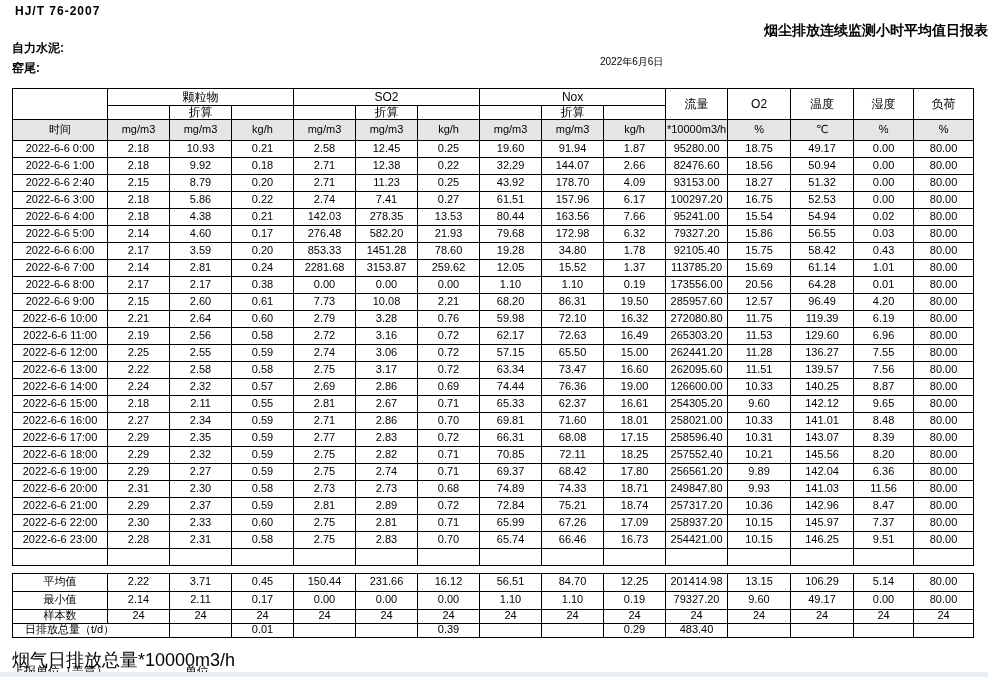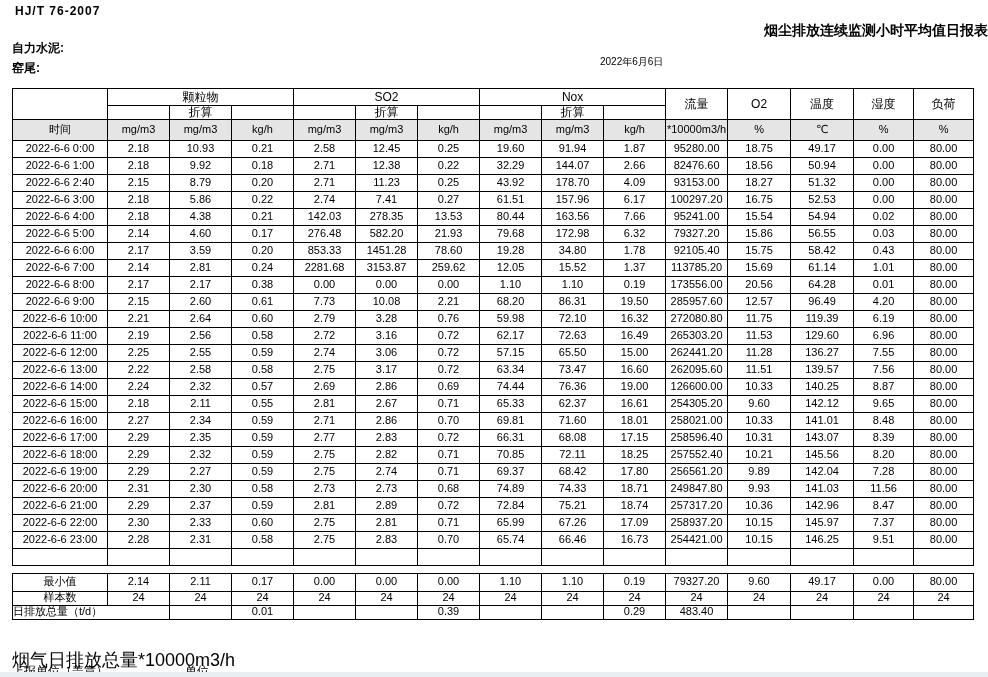--- a/index.html
+++ b/index.html
@@ -21,21 +21,21 @@
     font-size:11px;line-height:1.05;padding:0;overflow:hidden;white-space:nowrap;
   }
   thead th{font-size:12px;}
   tr.hdr1 th{height:16px;}
   tr.hdr2 th{height:12px;}
   tr.units th{height:20px;background:#e5e5e5;font-size:11px;}
   tbody td{height:16px;}
   #summary-table{margin-top:7px;}
   #summary-table tr.sum td{height:17px;}
   #summary-table tr.small td{height:13px;}
-  td.lbl-left{text-align:left;padding-left:0;}
+  td.lbl-left{text-align:left;padding-left:12px;}
   #footer-line1{left:12px;top:648px;font-size:18px;}
   #footer-line2{left:12px;top:663px;font-size:12px;}
   #footer-unit{left:185px;top:663px;font-size:12px;}
   #bottom-strip{left:0;bottom:0;width:988px;height:5px;background:#e9eef3;}
 </style>
 </head>
 <body>
 
 <div class="abs" id="std-code">HJ/T  76-2007</div>
 <div class="abs" id="report-title">烟尘排放连续监测小时平均值日报表</div>
@@ -434,21 +434,21 @@
           <td>0.59</td>
           <td>2.75</td>
           <td>2.74</td>
           <td>0.71</td>
           <td>69.37</td>
           <td>68.42</td>
           <td>17.80</td>
           <td>256561.20</td>
           <td>9.89</td>
           <td>142.04</td>
-          <td>7.28</td>
+          <td>6.36</td>
           <td>80.00</td>
         </tr>
         <tr>
           <td>2022-6-6 20:00</td>
           <td>2.31</td>
           <td>2.30</td>
           <td>0.58</td>
           <td>2.73</td>
           <td>2.73</td>
           <td>0.68</td>
@@ -545,20 +545,37 @@
         <col style="width:62px">
         <col style="width:62px">
       <col style="width:62px">
         <col style="width:63px">
         <col style="width:63px">
       <col style="width:60px">
         <col style="width:60px">
     </colgroup>
     <tbody id="summary-body">
         <tr class="sum">
+          <td>平均值</td>
+          <td>2.22</td>
+          <td>3.71</td>
+          <td>0.45</td>
+          <td>150.44</td>
+          <td>231.66</td>
+          <td>16.12</td>
+          <td>56.51</td>
+          <td>84.70</td>
+          <td>12.25</td>
+          <td>201414.98</td>
+          <td>13.15</td>
+          <td>106.29</td>
+          <td>5.14</td>
+          <td>80.00</td>
+        </tr>
+        <tr class="sum">
           <td>最小值</td>
           <td>2.14</td>
           <td>2.11</td>
           <td>0.17</td>
           <td>0.00</td>
           <td>0.00</td>
           <td>0.00</td>
           <td>1.10</td>
           <td>1.10</td>
           <td>0.19</td>

